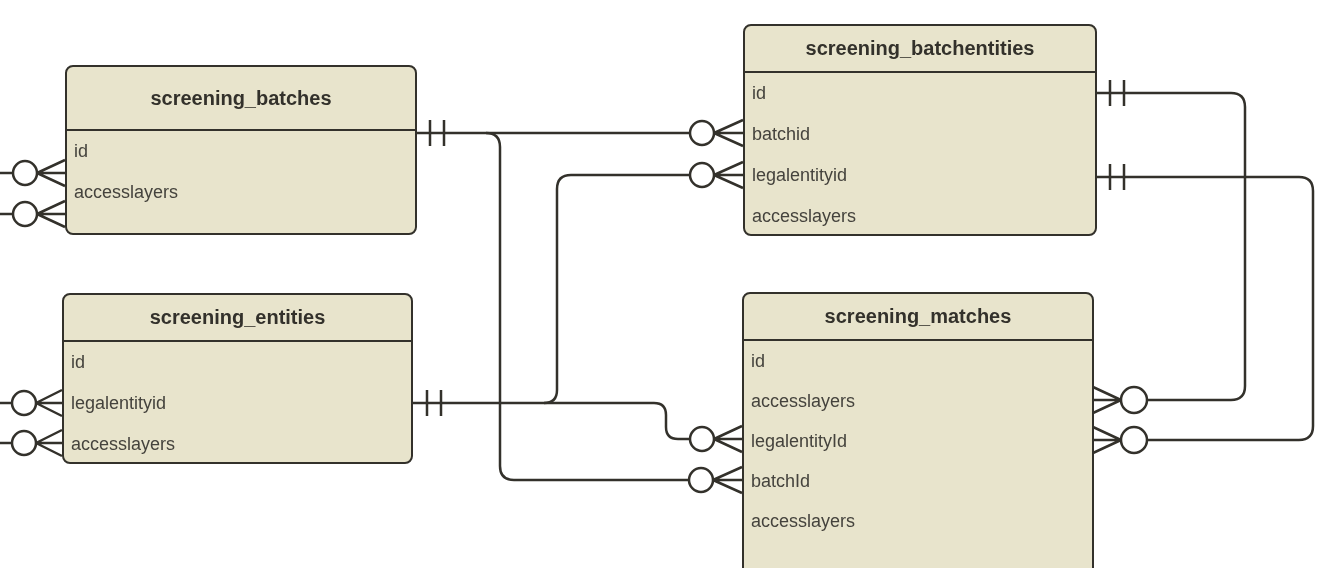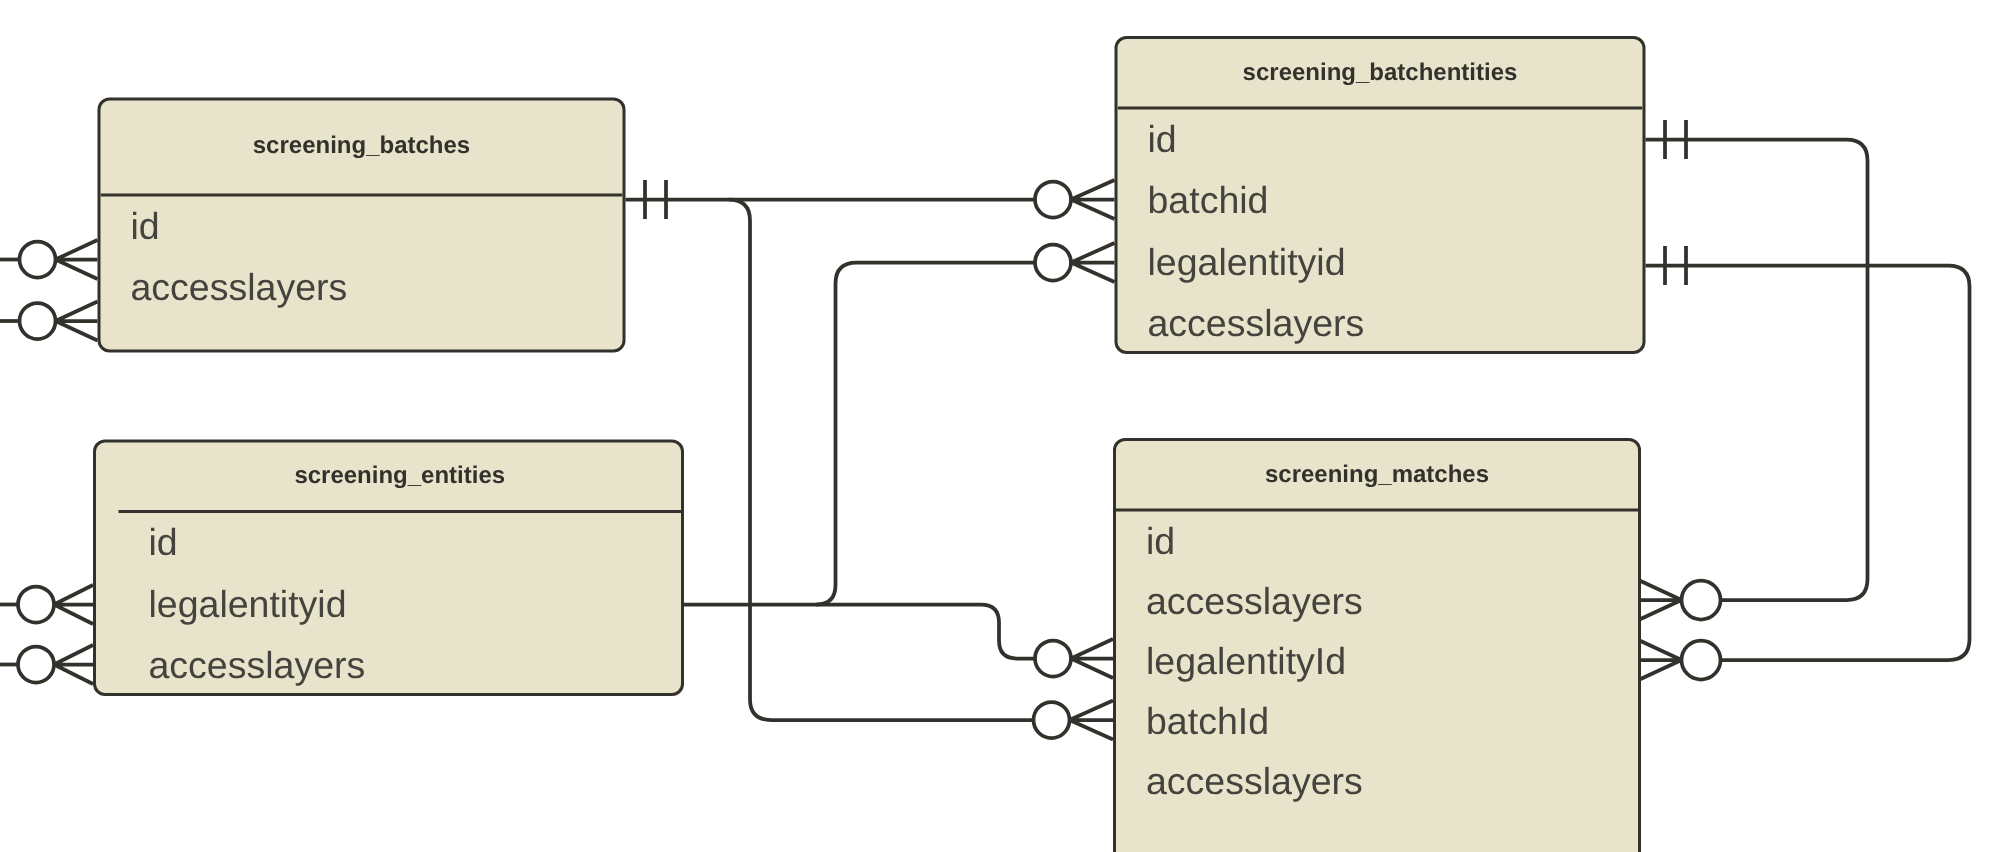--- a/index.html
+++ b/index.html
@@ -23,33 +23,32 @@
     border: 2.5px solid #33312b;
     border-radius: 8px;
     overflow: hidden;
   }
   .entity-header {
     box-sizing: border-box;
     border-bottom: 2.5px solid #33312b;
     display: flex;
     align-items: center;
     justify-content: center;
-    font-size: 16px;
+    font-size: 20px;
     font-weight: 700;
     color: #33312b;
   }
   .entity-row {
     box-sizing: border-box;
     display: flex;
     align-items: center;
     padding-left: 7px;
-    font-size: 25px;
+    font-size: 18px;
     color: #45433d;
     white-space: nowrap;
-    margin-left: 13px;
   }
   .h47 { height: 64px; }
   .h48 { height: 47px; }
   .r41 .entity-row { height: 41px; }
   .r40 .entity-row { height: 40px; }
 </style>
 </head>
 <body>
 
 <div id="canvas">
@@ -110,21 +109,21 @@
   </div>
 
   <div class="entity r41" style="left:743px; top:24px; width:354px; height:212px;">
     <div class="entity-header h48">screening_batchentities</div>
     <div class="entity-row">id</div>
     <div class="entity-row">batchid</div>
     <div class="entity-row">legalentityid</div>
     <div class="entity-row">accesslayers</div>
   </div>
 
-  <div class="entity r41" style="left:62px; top:293px; width:394px; height:171px;padding-left:15px;">
+  <div class="entity r41" style="left:62px; top:293px; width:351px; height:171px;">
     <div class="entity-header h48">screening_entities</div>
     <div class="entity-row">id</div>
     <div class="entity-row">legalentityid</div>
     <div class="entity-row">accesslayers</div>
   </div>
 
   <div class="entity r40" style="left:742px; top:292px; width:352px; height:304px;">
     <div class="entity-header h48">screening_matches</div>
     <div class="entity-row">id</div>
     <div class="entity-row">accesslayers</div>

